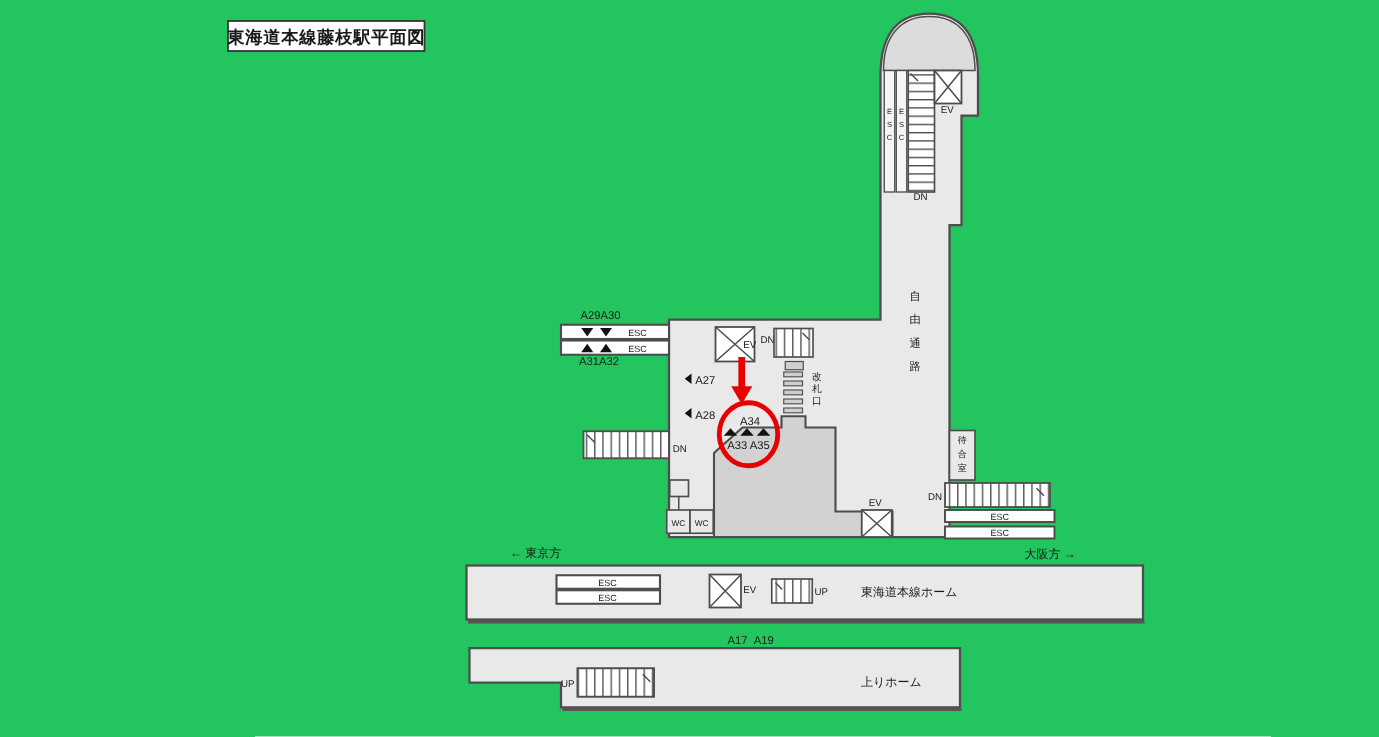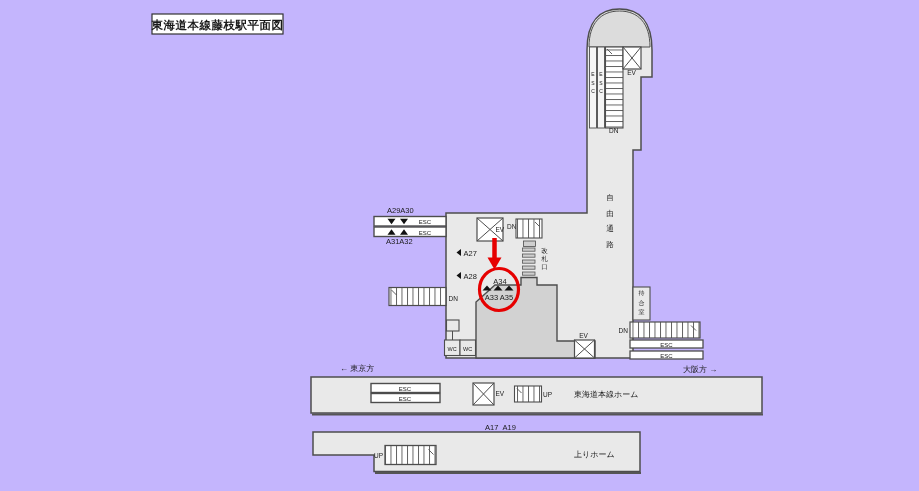--- a/index.html
+++ b/index.html
@@ -1,16 +1,16 @@
 <!DOCTYPE html>
 <html><head>
 <meta charset="utf-8">
 <style>
   html,body{margin:0;padding:0;background:#ffffff;}
-  .canvas{width:919px;height:491px;position:relative;background:#c4b5fd;overflow:hidden;
+  .canvas{width:919px;height:491px;position:relative;background:#22c55e;overflow:hidden;
           font-family:"Liberation Sans", sans-serif;}
   svg{display:block;}
   text{fill:#1a1a1a;font-family:"Liberation Sans", sans-serif;}
   .t-title{font-size:11.5px;font-weight:bold;letter-spacing:0.5px;}
   .t-big{font-size:8px;}
   .t-ad{font-size:7.5px;}
   .t-sm{font-size:6.5px;}
   .t-xs{font-size:6px;}
   .t-xxs{font-size:5px;}
   .t-wc{font-size:5.5px;}

